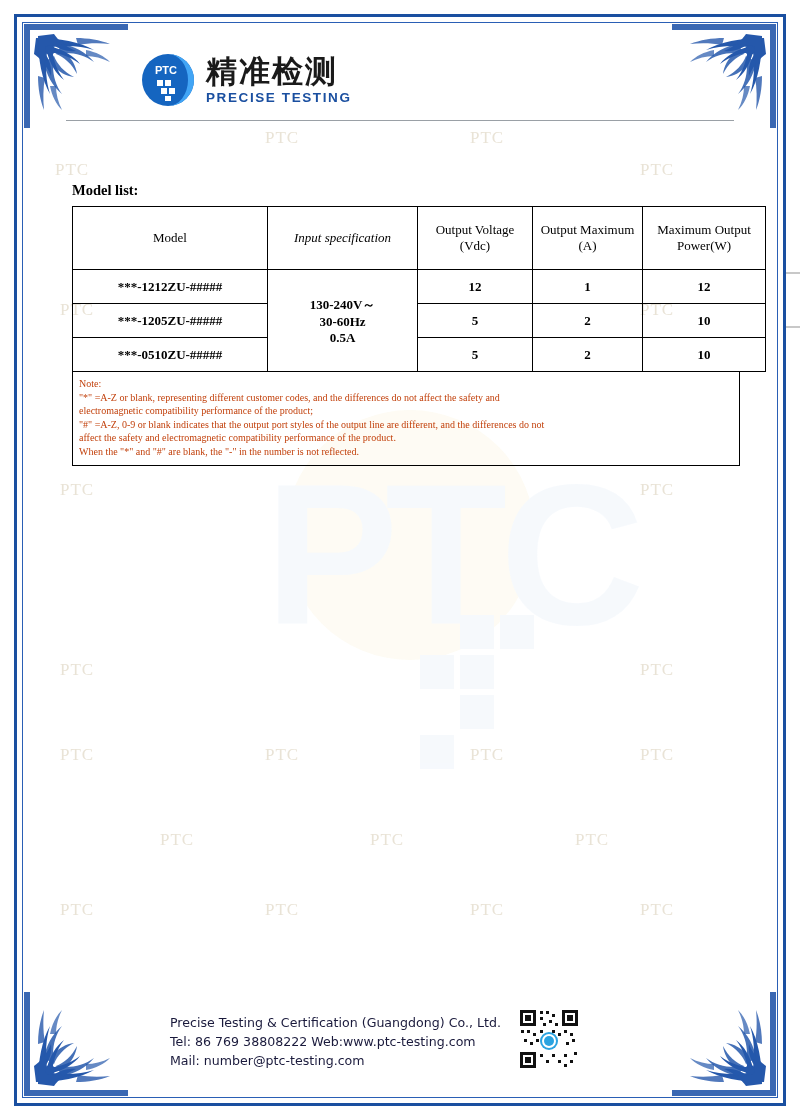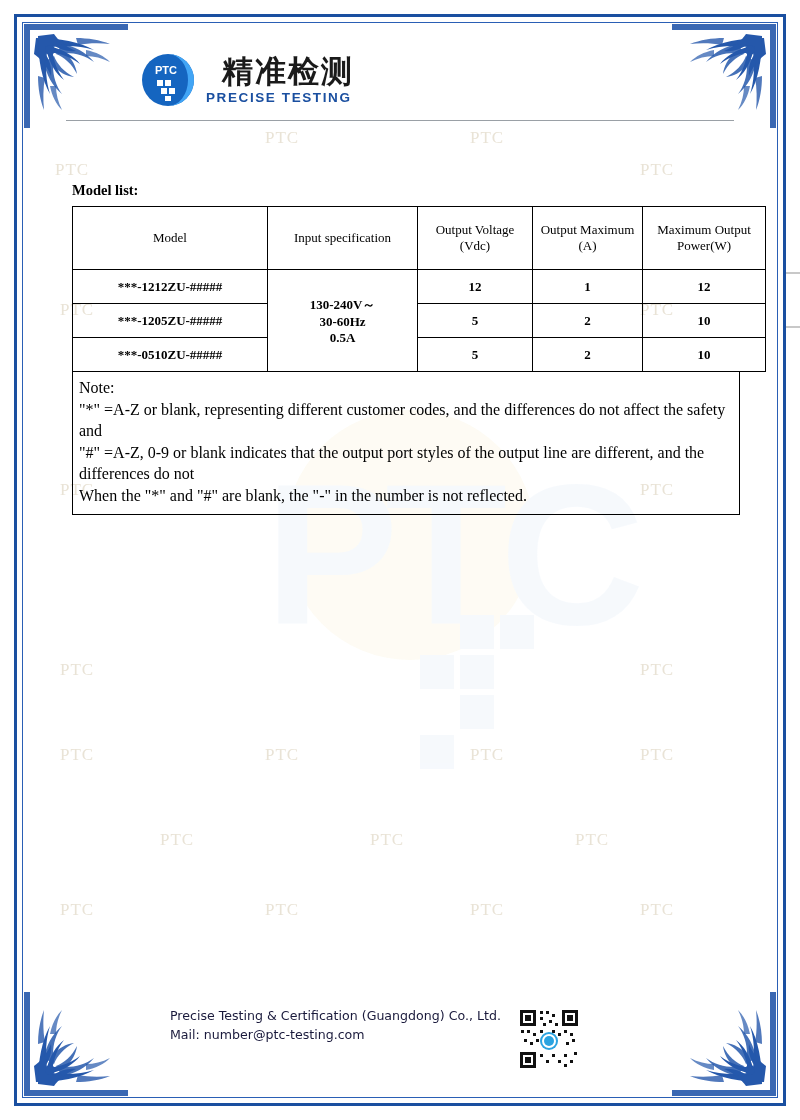--- a/index.html
+++ b/index.html
@@ -138,21 +138,20 @@
     position: relative;
     margin-right: 10px;
   }
   .logo-text-cn {
     font-family: "DejaVu Sans", sans-serif;
     font-size: 31px;
     font-weight: bold;
     color: #1a1a1a;
     letter-spacing: 2px;
     line-height: 1.05;
-    margin-left: 16px;
   }
   .logo-text-en {
     font-family: "Liberation Sans", sans-serif;
     font-size: 13.5px;
     font-weight: bold;
     color: #1a4fa0;
     letter-spacing: 1.6px;
     margin-top: 2px;
   }
   .header-rule {
@@ -198,47 +197,47 @@
   table.model-table th {
     font-weight: normal;
     height: 54px;
     line-height: 1.25;
   }
   table.model-table td {
     height: 25px;
     font-weight: bold;
   }
   .col-model   { width: 190px; border-radius: 18px; }
-  .col-input   { width: 145px; }
+  .col-input   { width: 145px; font-style: italic; }
   .col-vol     { width: 110px; }
   .col-cur     { width: 105px; }
   .col-pow     { width: 118px; }
 
   .note-box {
     border: 1px solid #000;
     border-top: none;
     width: 668px;
     box-sizing: border-box;
     padding: 5px 6px 7px 6px;
   }
   .note-line {
     font-family: "Liberation Serif", serif;
-    font-size: 16px;
-    color: #000000;
+    font-size: 10px;
+    color: #c2410c;
     line-height: 1.35;
   }
 
   
   .footer {
     position: absolute;
     left: 170px;
     bottom: 50px;
     width: 560px;
     display: flex;
-    align-items: flex-start;
+    align-items: flex-end;
     justify-content: space-between;
   }
   .footer-text div {
     font-family: "DejaVu Sans", sans-serif;
     font-size: 12.6px;
     color: #1a1a3c;
     line-height: 1.52;
     white-space: nowrap;
   }
   .qr {
@@ -433,28 +432,31 @@
         <td>5</td>
         <td>2</td>
         <td>10</td>
       </tr>
     </tbody>
   </table>
 
   <div class="note-box">
     <div class="note-line">Note:</div>
     <div class="note-line">"*" =A-Z or blank, representing different customer codes, and the differences do not affect the safety and</div>
+    <div class="note-line">electromagnetic compatibility performance of the product;</div>
     <div class="note-line">"#" =A-Z, 0-9 or blank indicates that the output port styles of the output line are different, and the differences do not</div>
+    <div class="note-line">affect the safety and electromagnetic compatibility performance of the product.</div>
     <div class="note-line">When the "*" and "#" are blank, the "-" in  the number is not reflected.</div>
   </div>
 </div>
 
 <div class="footer">
   <div class="footer-text">
     <div>Precise Testing &amp; Certification (Guangdong) Co., Ltd.</div>
+    <div>Tel: 86 769 38808222   Web:www.ptc-testing.com</div>
     <div>Mail: number@ptc-testing.com</div>
   </div>
   <div class="qr">
     <svg viewBox="0 0 62 62" xmlns="http://www.w3.org/2000/svg">
       <rect x="0" y="0" width="62" height="62" fill="#ffffff"></rect>
       <g fill="#111111">
         <rect x="2" y="2" width="16" height="16"></rect>
           <rect x="5" y="5" width="10" height="10" fill="#ffffff"></rect>
           <rect x="7" y="7" width="6" height="6"></rect>
         <rect x="44" y="2" width="16" height="16"></rect>

